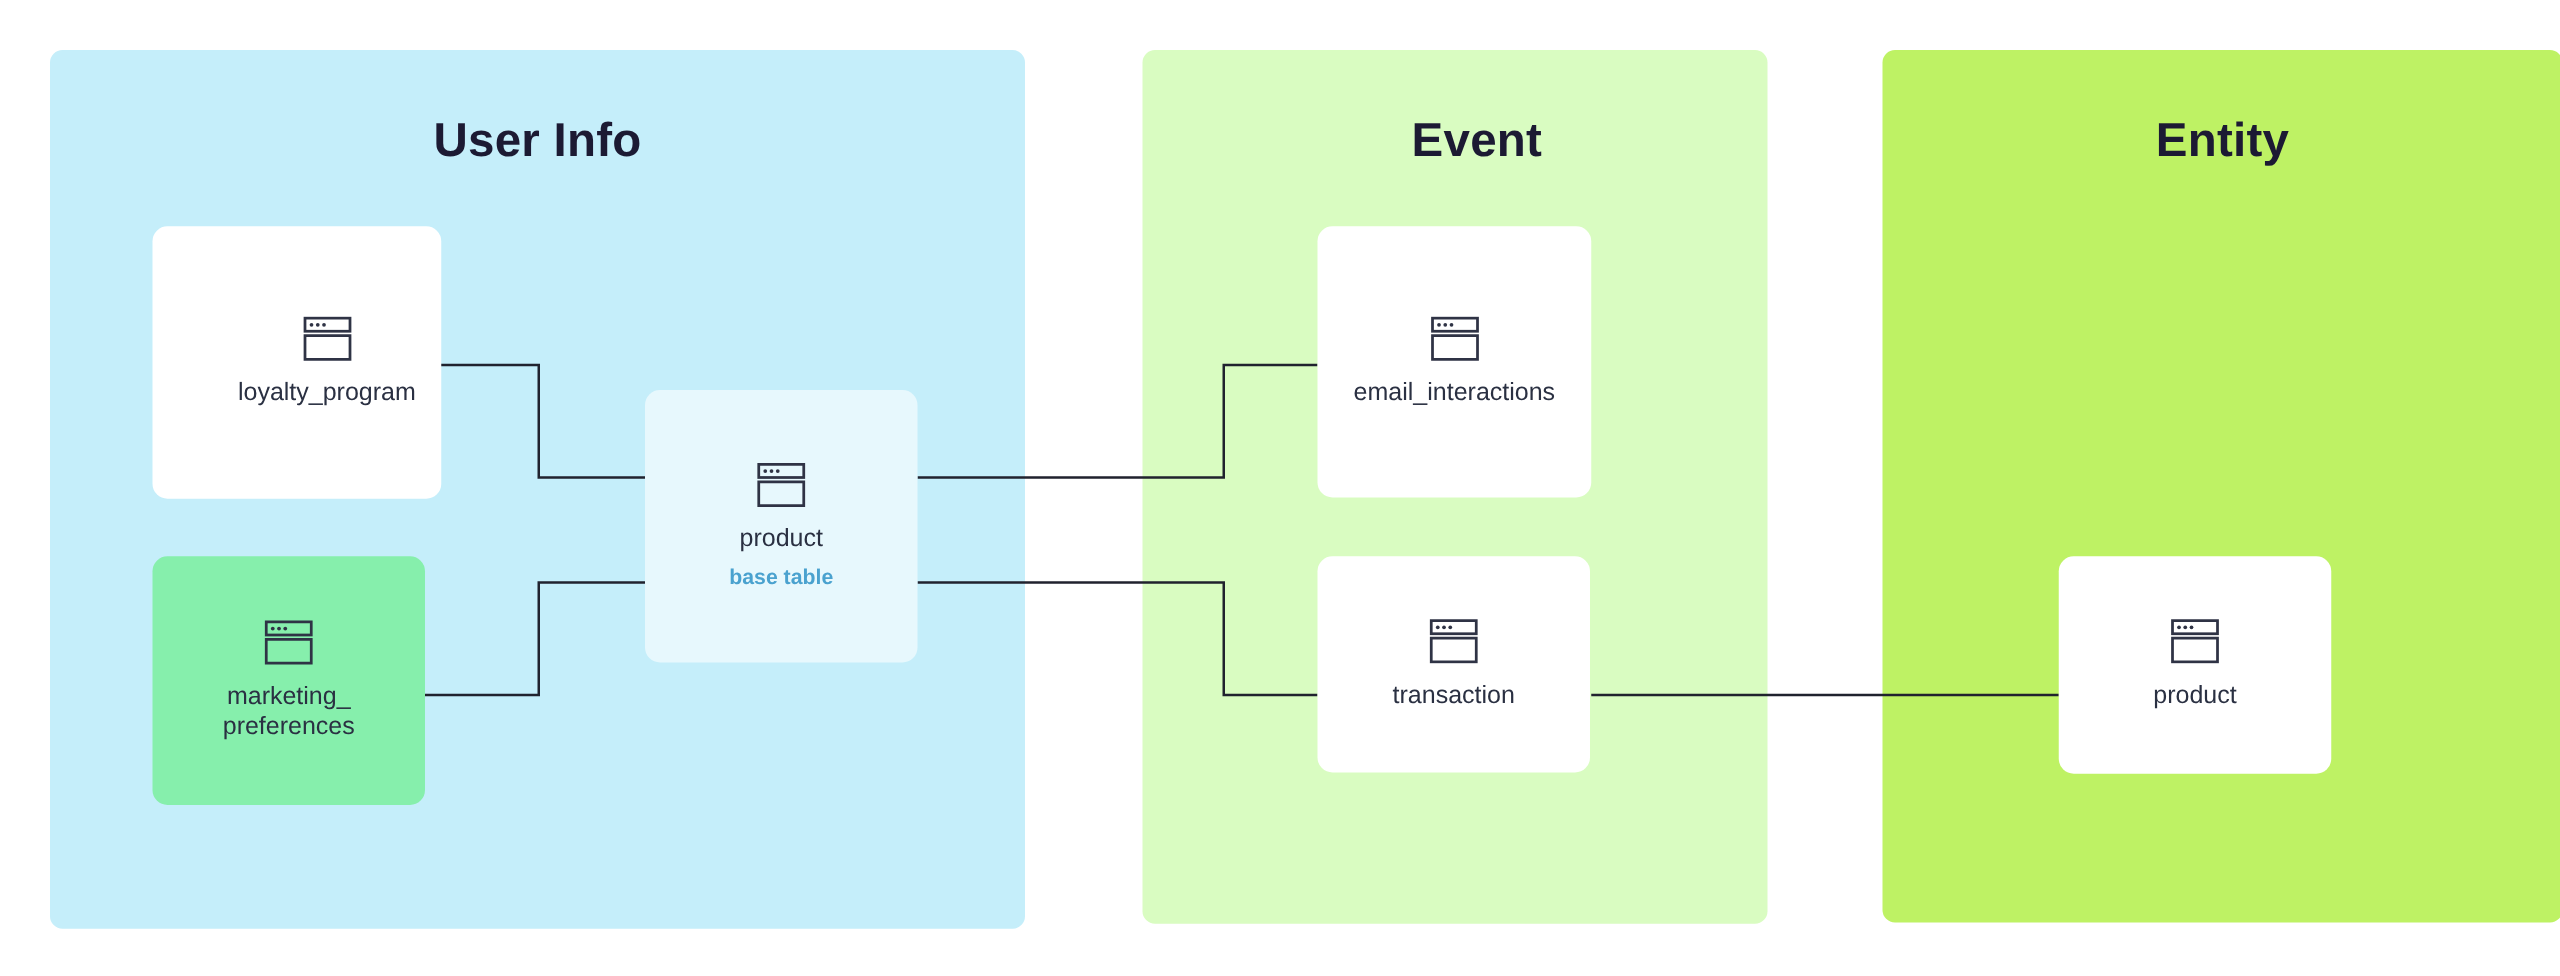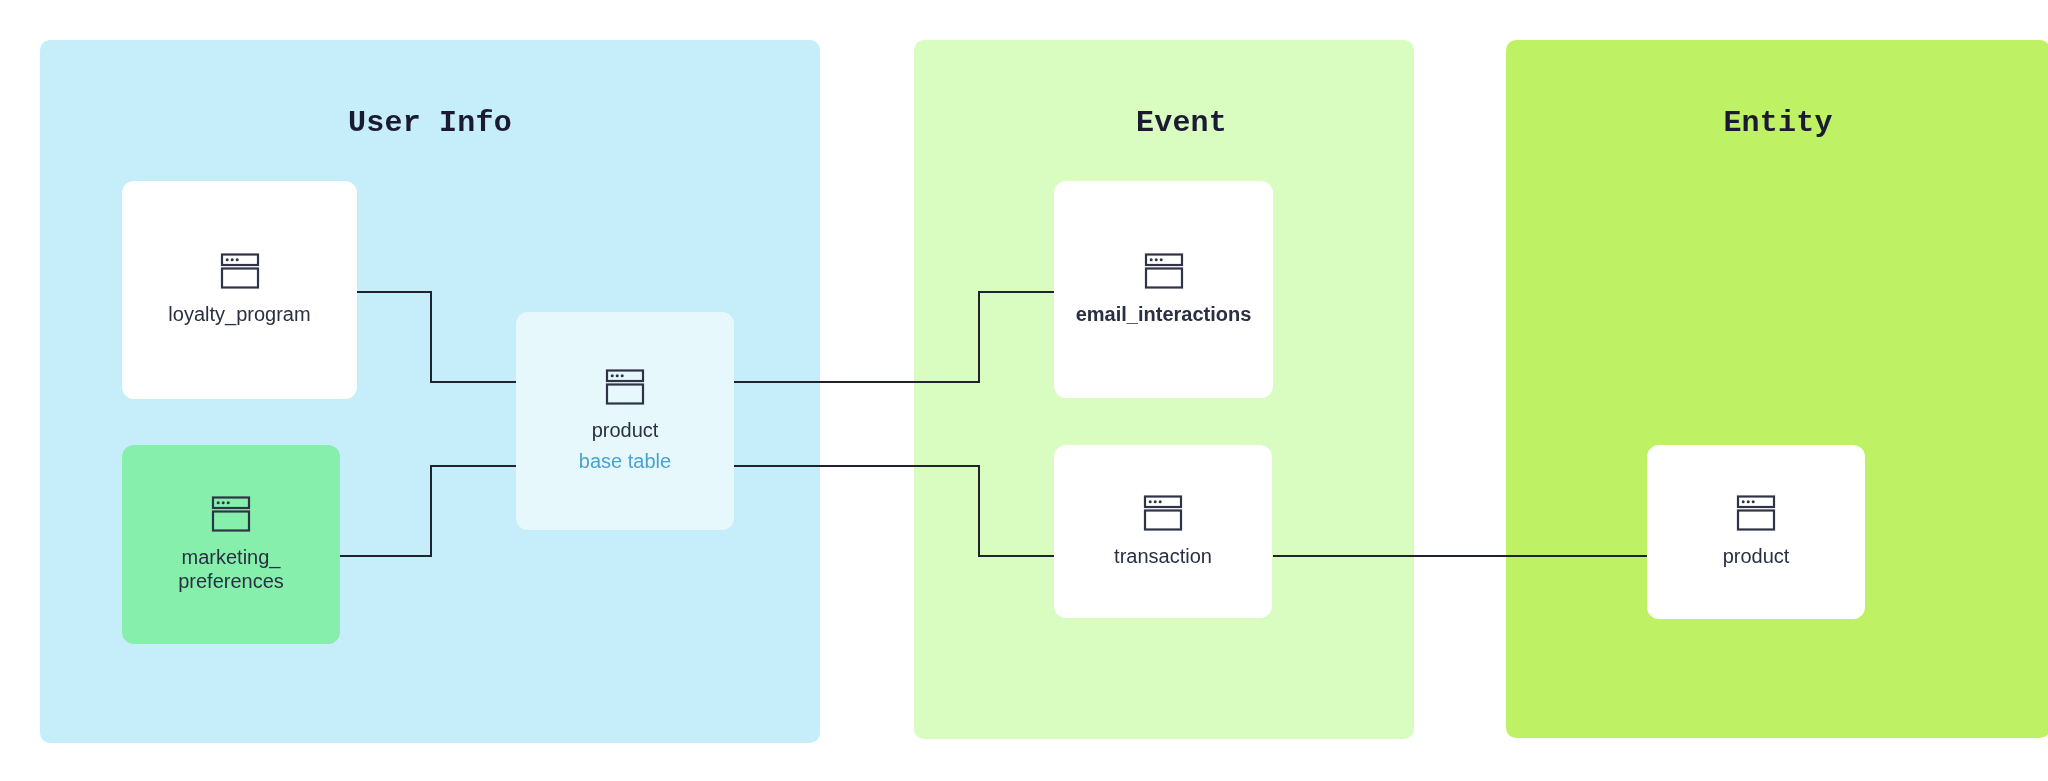--- a/index.html
+++ b/index.html
@@ -1,29 +1,29 @@
 <!DOCTYPE html>
 <html><head>
 <meta charset="utf-8">
 <style>
   html,body{margin:0;padding:0;background:#ffffff;font-family:"Liberation Sans",sans-serif;}
   #canvas{position:relative;width:2048px;height:781px;background:#ffffff;overflow:hidden;}
 
   .group{position:absolute;border-radius:10px;text-align:center;z-index:0;}
-  .group h2{margin:0;padding-top:66px;font-size:30px;font-weight:700;letter-spacing:.2px;font-family:Liberation Mono, monospace;}
+  .group h2{margin:0;padding-top:52px;font-size:38px;font-weight:700;letter-spacing:.2px;}
 
   #edges{position:absolute;left:0;top:0;z-index:1;pointer-events:none;}
 
   .node{
     position:absolute;z-index:2;border-radius:12px;
     display:flex;flex-direction:column;align-items:center;justify-content:center;
     gap:14px;cursor:pointer;
   }
   .node .label{font-size:20px;line-height:1.18;text-align:center;white-space:pre-line;}
-  .node .sublabel{font-size:20px;font-weight:400;margin-top:-6px;}
+  .node .sublabel{font-size:17px;font-weight:700;margin-top:-6px;}
   .icon{display:block;line-height:0;}
 </style>
 </head>
 <body>
 
 <div id="canvas">
 
   <section class="group" style="left: 40px; top: 40px; width: 780px; height: 703px; background: rgb(197, 238, 250);">
     <h2 style="color: rgb(28, 26, 51);">User Info</h2>
   </section>
@@ -35,21 +35,21 @@
   </section>
 
   <svg id="edges" width="2048" height="781">
       <polyline points="340,292 431,292 431,382 516,382" fill="none" stroke="#20222e" stroke-width="2"></polyline>
       <polyline points="340,556 431,556 431,466 516,466" fill="none" stroke="#20222e" stroke-width="2"></polyline>
       <polyline points="734,382 979,382 979,292 1054,292" fill="none" stroke="#20222e" stroke-width="2"></polyline>
       <polyline points="734,466 979,466 979,556 1054,556" fill="none" stroke="#20222e" stroke-width="2"></polyline>
       <polyline points="1273,556 1647,556" fill="none" stroke="#20222e" stroke-width="2"></polyline>
     </svg>
 
-  <div class="node" style="left: 122px; top: 181px; width: 235px; height: 218px; background: rgb(255, 255, 255);">
+  <div class="node" style="left: 122px; top: 181px; width: 183px; height: 218px; background: rgb(255, 255, 255); padding-left: 48px;">
     <span class="icon" style="color: rgb(47, 51, 69);">
       <svg width="40" height="36" viewBox="0 0 40 36" fill="none">
         <rect x="2" y="1.5" width="36" height="10.5" stroke="currentColor" stroke-width="2.2"></rect>
         <circle cx="7.2" cy="6.8" r="1.5" fill="currentColor"></circle>
         <circle cx="12.2" cy="6.8" r="1.5" fill="currentColor"></circle>
         <circle cx="17.2" cy="6.8" r="1.5" fill="currentColor"></circle>
         <rect x="2" y="15.5" width="36" height="19" stroke="currentColor" stroke-width="2.2"></rect>
       </svg>
     </span>
     <span class="label" style="color: rgb(42, 48, 66);">loyalty_program</span>
@@ -86,21 +86,21 @@
   <div class="node" style="left: 1054px; top: 181px; width: 219px; height: 217px; background: rgb(255, 255, 255);">
     <span class="icon" style="color: rgb(47, 51, 69);">
       <svg width="40" height="36" viewBox="0 0 40 36" fill="none">
         <rect x="2" y="1.5" width="36" height="10.5" stroke="currentColor" stroke-width="2.2"></rect>
         <circle cx="7.2" cy="6.8" r="1.5" fill="currentColor"></circle>
         <circle cx="12.2" cy="6.8" r="1.5" fill="currentColor"></circle>
         <circle cx="17.2" cy="6.8" r="1.5" fill="currentColor"></circle>
         <rect x="2" y="15.5" width="36" height="19" stroke="currentColor" stroke-width="2.2"></rect>
       </svg>
     </span>
-    <span class="label" style="color: rgb(42, 48, 66); font-weight: bold;">email_interactions</span>
+    <span class="label" style="color: rgb(42, 48, 66);">email_interactions</span>
   </div>
 
   <div class="node" style="left: 1054px; top: 445px; width: 218px; height: 173px; background: rgb(255, 255, 255);">
     <span class="icon" style="color: rgb(47, 51, 69);">
       <svg width="40" height="36" viewBox="0 0 40 36" fill="none">
         <rect x="2" y="1.5" width="36" height="10.5" stroke="currentColor" stroke-width="2.2"></rect>
         <circle cx="7.2" cy="6.8" r="1.5" fill="currentColor"></circle>
         <circle cx="12.2" cy="6.8" r="1.5" fill="currentColor"></circle>
         <circle cx="17.2" cy="6.8" r="1.5" fill="currentColor"></circle>
         <rect x="2" y="15.5" width="36" height="19" stroke="currentColor" stroke-width="2.2"></rect>

